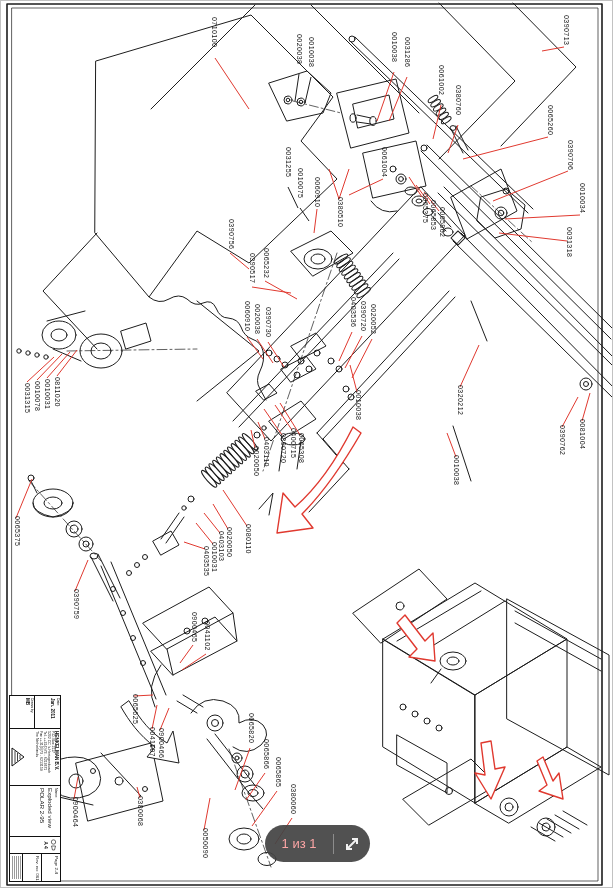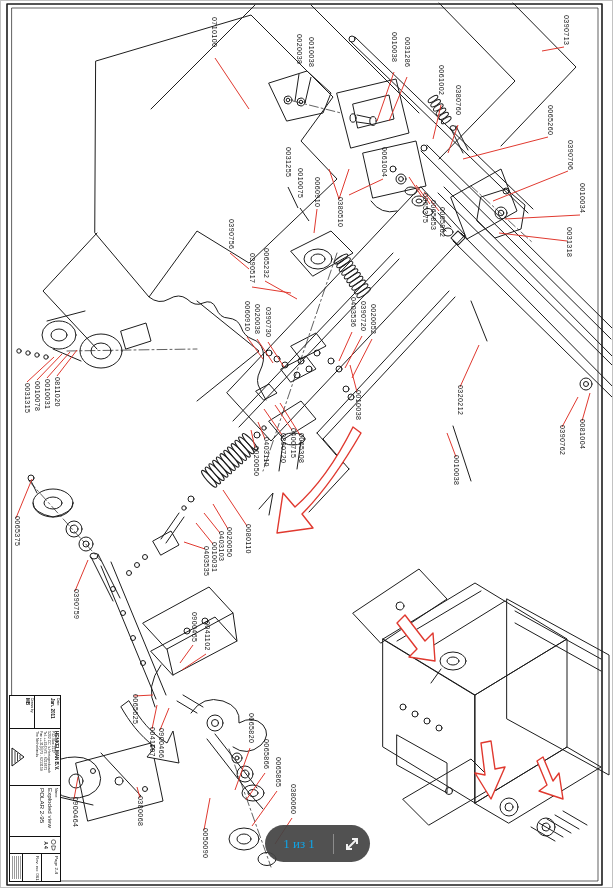--- a/index.html
+++ b/index.html
@@ -499,21 +499,21 @@
     </svg>
     <div class="tb-paper">A 4</div>
   </div>
   <div class="tb-col tb-colE">
     <div class="tb-erow">Page 2-4</div>
     <div class="tb-erow">Rev. no: 061</div>
     <div class="tb-fineprint"></div>
   </div>
 </div>
 
-<div class="viewer-pill" id="viewer-pill" style="background: rgba(68, 68, 68, 0.93); color: #0ea5e9; font-family: Liberation Serif, serif;">
+<div class="viewer-pill" id="viewer-pill" style="background: rgba(68, 68, 68, 0.93); color: #fca5a5;">
   <div class="pill-text">1 из 1</div>
   <div class="pill-divider" id="pill-divider" style="background: rgb(140, 140, 140);"></div>
   <div class="pill-expand">
     <svg width="18" height="18" viewBox="0 0 18 18">
       <path d="M4,14 L14,4" stroke="#f2f2f2" stroke-width="2" fill="none"></path>
       <path d="M9,4 L14,4 L14,9" stroke="#f2f2f2" stroke-width="2" fill="none"></path>
       <path d="M4,9 L4,14 L9,14" stroke="#f2f2f2" stroke-width="2" fill="none"></path>
     </svg>
   </div>
 </div>

